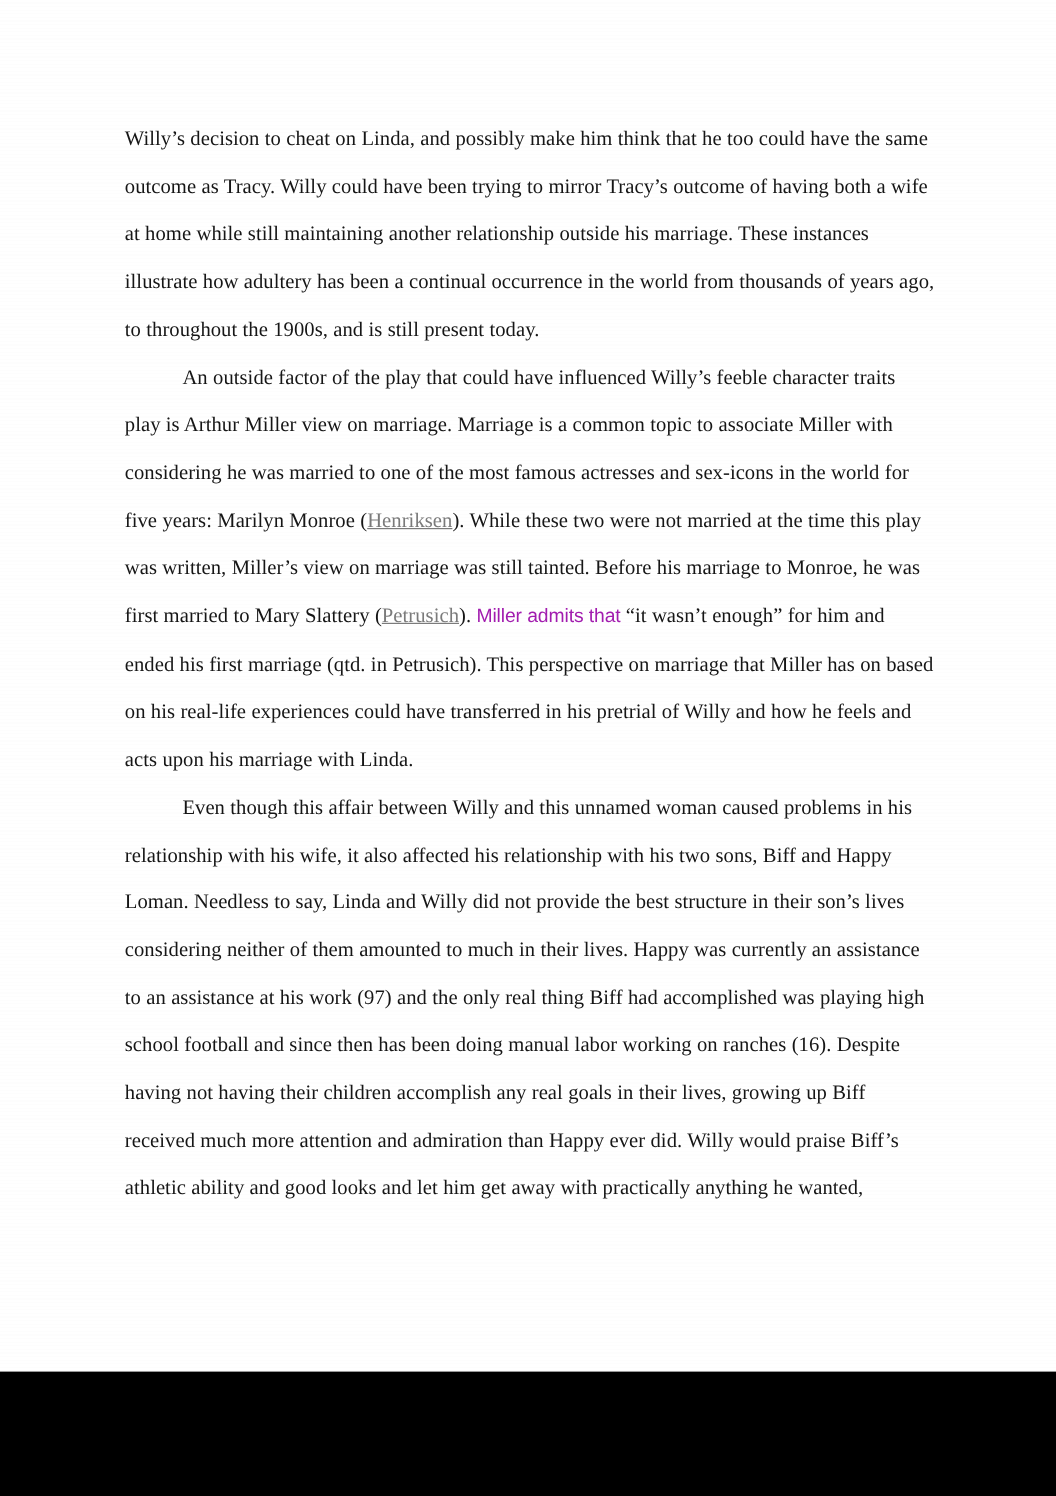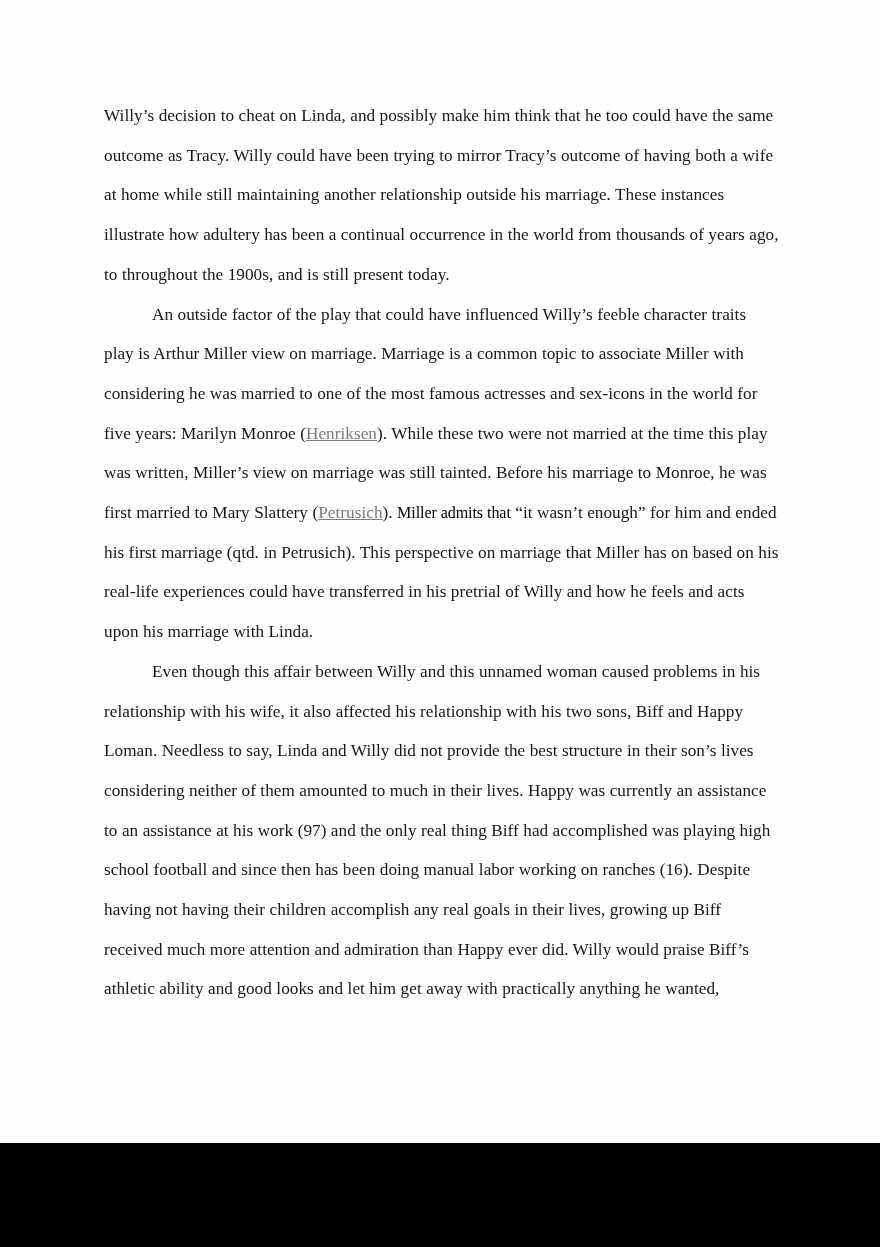--- a/index.html
+++ b/index.html
@@ -51,23 +51,23 @@
   }
 
   
   .cite-gray {
     color: #7b7b7b;
     text-decoration: underline;
   }
 
   
   .sans-run {
-    font-family: Liberation Serif, serif;
+    font-family: Liberation Sans, sans-serif;
     font-size: 16.1px;
-    color: #000000;
+    color: #a21caf;
     letter-spacing: -0.1px;
   }
 
   
   #scan-grain {
     position: absolute;
     left: 0; top: 0;
     width: 880px;
     height: 1143px;
     pointer-events: none;

